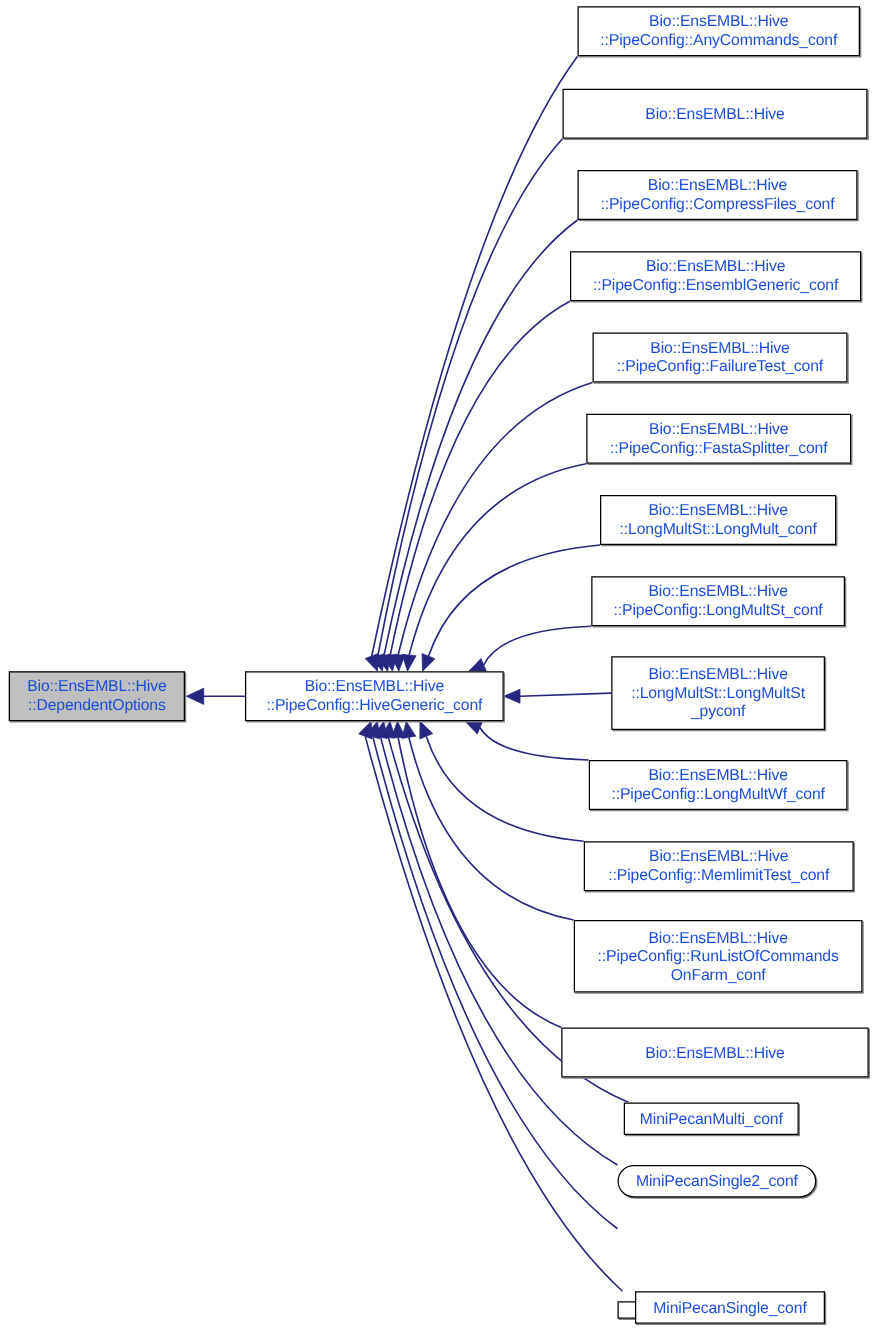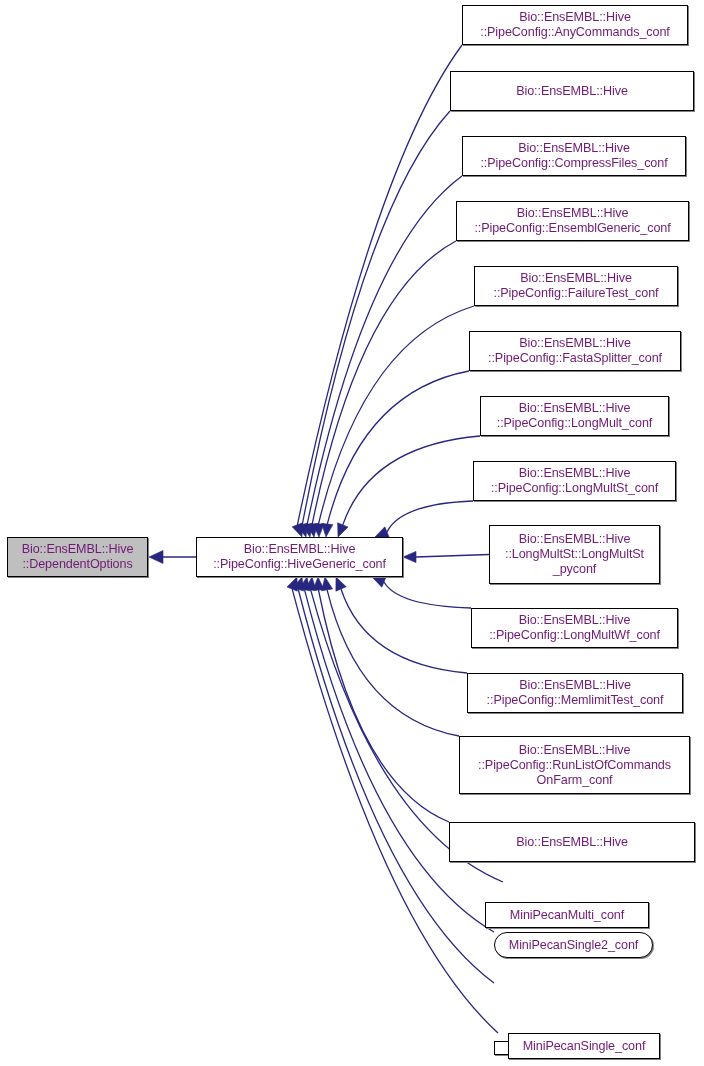--- a/index.html
+++ b/index.html
@@ -32,21 +32,21 @@
     position: absolute;
     box-sizing: border-box;
     background: #ffffff;
     border: 1px solid #000000;
     box-shadow: 1px 1px 0 0 #808080;
     display: flex;
     flex-direction: column;
     align-items: center;
     justify-content: center;
     text-align: center;
-    color: #701a75;
+    color: #1d4ed8;
     font-size: 12.6px;
     line-height: 15px;
     letter-spacing: -0.1px;
     white-space: pre;
     z-index: 5;
   }
   .node.root {
     background: #bfbfbf;
   }
   .node .ln {
@@ -99,26 +99,26 @@
 
   <div id="nodes">
       <div class="node root" style="left: 7px; top: 537px; width: 141px; height: 40px;"><span class="ln">Bio::EnsEMBL::Hive</span><span class="ln">::DependentOptions</span></div>
       <div class="node" style="left: 196px; top: 537px; width: 207px; height: 40px;"><span class="ln">Bio::EnsEMBL::Hive</span><span class="ln">::PipeConfig::HiveGeneric_conf</span></div>
       <div class="node" style="left: 462px; top: 5px; width: 226px; height: 40px;"><span class="ln">Bio::EnsEMBL::Hive</span><span class="ln">::PipeConfig::AnyCommands_conf</span></div>
       <div class="node" style="left: 450px; top: 71px; width: 244px; height: 40px;"><span class="ln">Bio::EnsEMBL::Hive</span></div>
       <div class="node" style="left: 462px; top: 136px; width: 224px; height: 40px;"><span class="ln">Bio::EnsEMBL::Hive</span><span class="ln">::PipeConfig::CompressFiles_conf</span></div>
       <div class="node" style="left: 456px; top: 201px; width: 233px; height: 40px;"><span class="ln">Bio::EnsEMBL::Hive</span><span class="ln">::PipeConfig::EnsemblGeneric_conf</span></div>
       <div class="node" style="left: 474px; top: 266px; width: 204px; height: 40px;"><span class="ln">Bio::EnsEMBL::Hive</span><span class="ln">::PipeConfig::FailureTest_conf</span></div>
       <div class="node" style="left: 469px; top: 331px; width: 212px; height: 40px;"><span class="ln">Bio::EnsEMBL::Hive</span><span class="ln">::PipeConfig::FastaSplitter_conf</span></div>
-      <div class="node" style="left: 480px; top: 396px; width: 189px; height: 40px;"><span class="ln">Bio::EnsEMBL::Hive</span><span class="ln">::PipeConfig::LongMult_conf</span></div>
+      <div class="node" style="left: 480px; top: 396px; width: 189px; height: 40px;"><span class="ln">Bio::EnsEMBL::Hive</span><span class="ln">::LongMultSt::LongMult_conf</span></div>
       <div class="node" style="left: 473px; top: 461px; width: 203px; height: 40px;"><span class="ln">Bio::EnsEMBL::Hive</span><span class="ln">::PipeConfig::LongMultSt_conf</span></div>
       <div class="node" style="left: 489px; top: 525px; width: 171px; height: 59px;"><span class="ln">Bio::EnsEMBL::Hive</span><span class="ln">::LongMultSt::LongMultSt</span><span class="ln">_pyconf</span></div>
       <div class="node" style="left: 471px; top: 608px; width: 207px; height: 40px;"><span class="ln">Bio::EnsEMBL::Hive</span><span class="ln">::PipeConfig::LongMultWf_conf</span></div>
       <div class="node" style="left: 467px; top: 673px; width: 216px; height: 40px;"><span class="ln">Bio::EnsEMBL::Hive</span><span class="ln">::PipeConfig::MemlimitTest_conf</span></div>
       <div class="node" style="left: 459px; top: 736px; width: 231px; height: 58px;"><span class="ln">Bio::EnsEMBL::Hive</span><span class="ln">::PipeConfig::RunListOfCommands</span><span class="ln">OnFarm_conf</span></div>
       <div class="node" style="left: 449px; top: 822px; width: 246px; height: 40px;"><span class="ln">Bio::EnsEMBL::Hive</span></div>
-      <div class="node" style="left: 485px; top: 882px; width: 164px; height: 26px; margin-top: 20px;"><span class="ln">MiniPecanMulti_conf</span></div>
+      <div class="node" style="left: 499px; top: 882px; width: 140px; height: 26px;"><span class="ln">MiniPecanMulti_conf</span></div>
       <div class="node" style="left: 494px; top: 932px; width: 159px; height: 26px; border-radius: 13px;"><span class="ln">MiniPecanSingle2_conf</span></div>
       <div class="node" style="left: 494px; top: 1041px; width: 159px; height: 14px;"><span class="ln">MiniPecanSingle3_conf</span></div>
       <div class="node" style="left: 498px; top: 1033px; width: 152px; height: 26px; margin-left: 10px;"><span class="ln">MiniPecanSingle_conf</span></div>
     </div>
 
 </div>
 
 </body></html>

